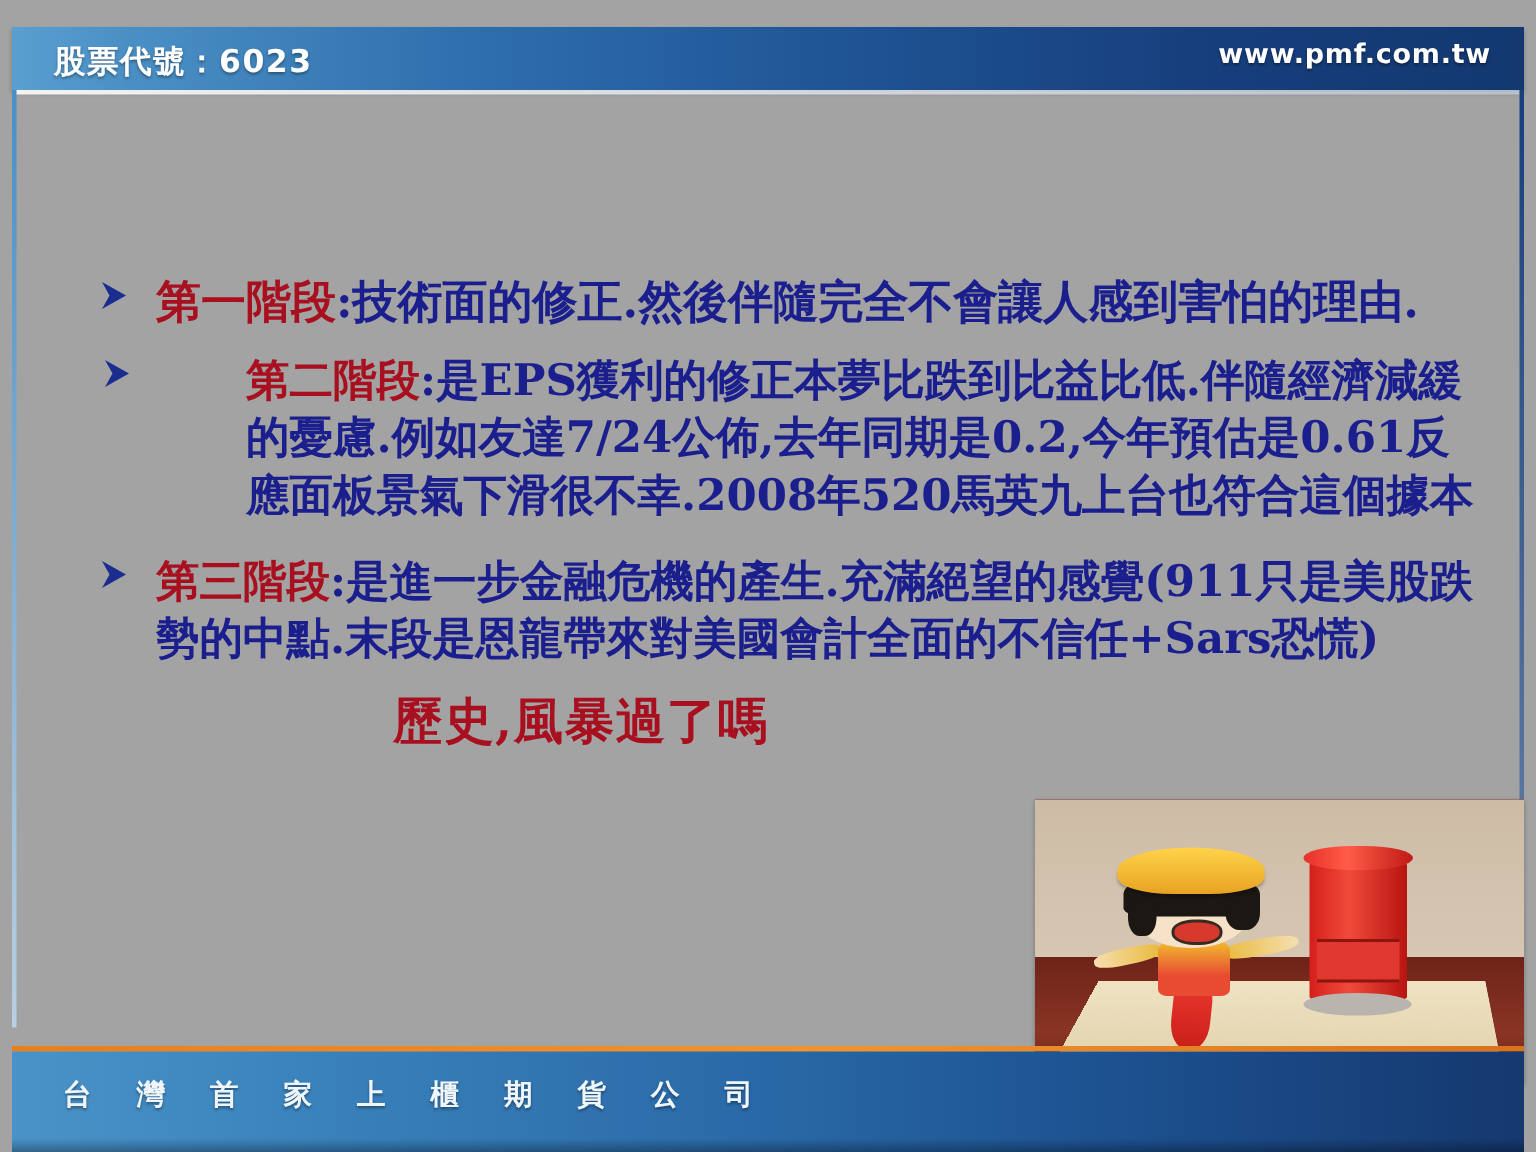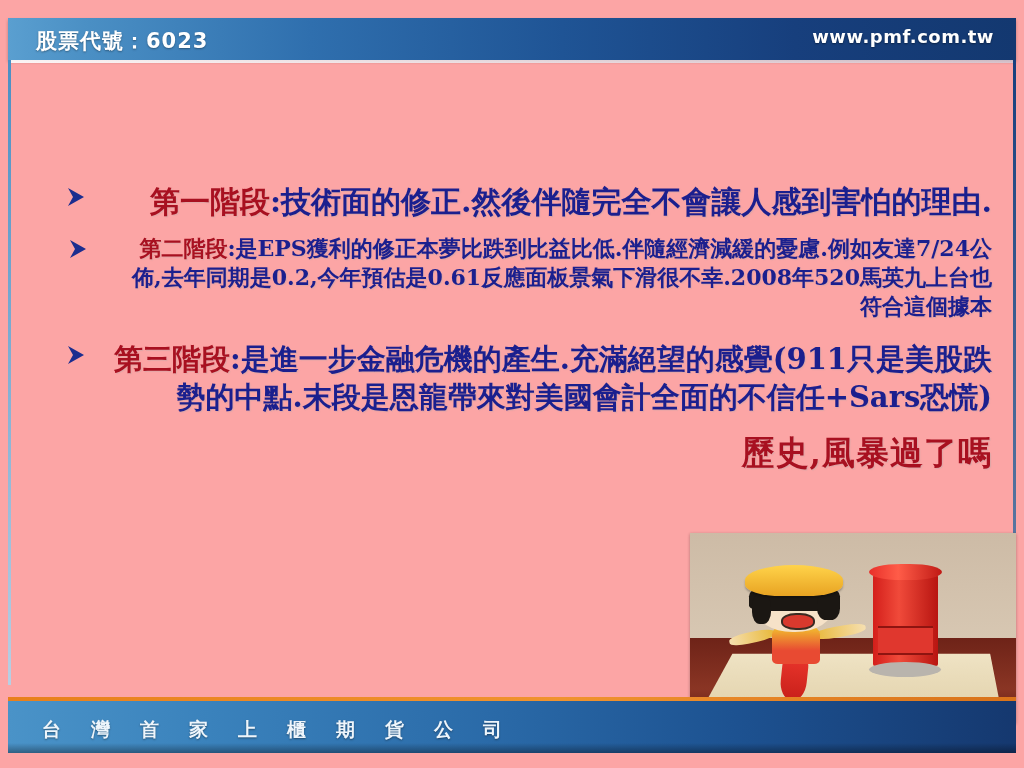--- a/index.html
+++ b/index.html
@@ -7,23 +7,22 @@
     padding: 0;
     background: #ffffff;
   }
   body {
     font-family: "DejaVu Sans", "Liberation Sans", sans-serif;
   }
   #slide {
     position: relative;
     width: 1024px;
     height: 768px;
-    background: #fca5a5;
+    background: #a3a3a3;
     overflow: hidden;
-    text-align: right;
   }
 
   
   .header-bar {
     position: absolute;
     left: 8px;
     top: 18px;
     width: 1008px;
     height: 42px;
     background: linear-gradient(to right,
@@ -86,21 +85,21 @@
     top: 697px;
     width: 1008px;
     height: 4px;
     background: linear-gradient(to right, #e8801c, #f0932f 55%, #d9731a 100%);
   }
   .footer-bar {
     position: absolute;
     left: 8px;
     top: 701px;
     width: 1008px;
-    height: 52px;
+    height: 68px;
     background: linear-gradient(to right,
         #4a93c8 0%, #3a82bc 20%, #2a6aa8 48%,
         #1d5291 72%, #15386f 100%);
   }
   .footer-bar::after {
     content: "";
     position: absolute;
     left: 0; right: 0; bottom: 0;
     height: 10px;
     background: linear-gradient(to bottom, rgba(0,0,0,0), rgba(0,0,0,0.35));
@@ -162,21 +161,21 @@
     line-height: 1.33;
     color: #1b1f8e;
     letter-spacing: 0px;
     text-shadow: 1px 1px 1px rgba(170,170,170,0.35);
   }
   .stage-label {
     color: #a81020;
     font-family: "DejaVu Serif", "Liberation Serif", serif;
   }
   .b1 { margin-bottom: 12px; }
-  .b2 .bullet-text { font-size: 22px; }
+  .b2 .bullet-text { font-size: 29px; margin-left: 48px; }
   .b2 { padding-left: 54px; margin-bottom: 18px; }
   .b2 .marker { left: 4px; }
   .b3 .bullet-text { font-size: 29px; }
 
   .closing-line {
     margin-top: 6px;
     padding-left: 200px;
     font-family: "DejaVu Serif", "Liberation Serif", serif;
     font-size: 33px;
     font-weight: bold;

